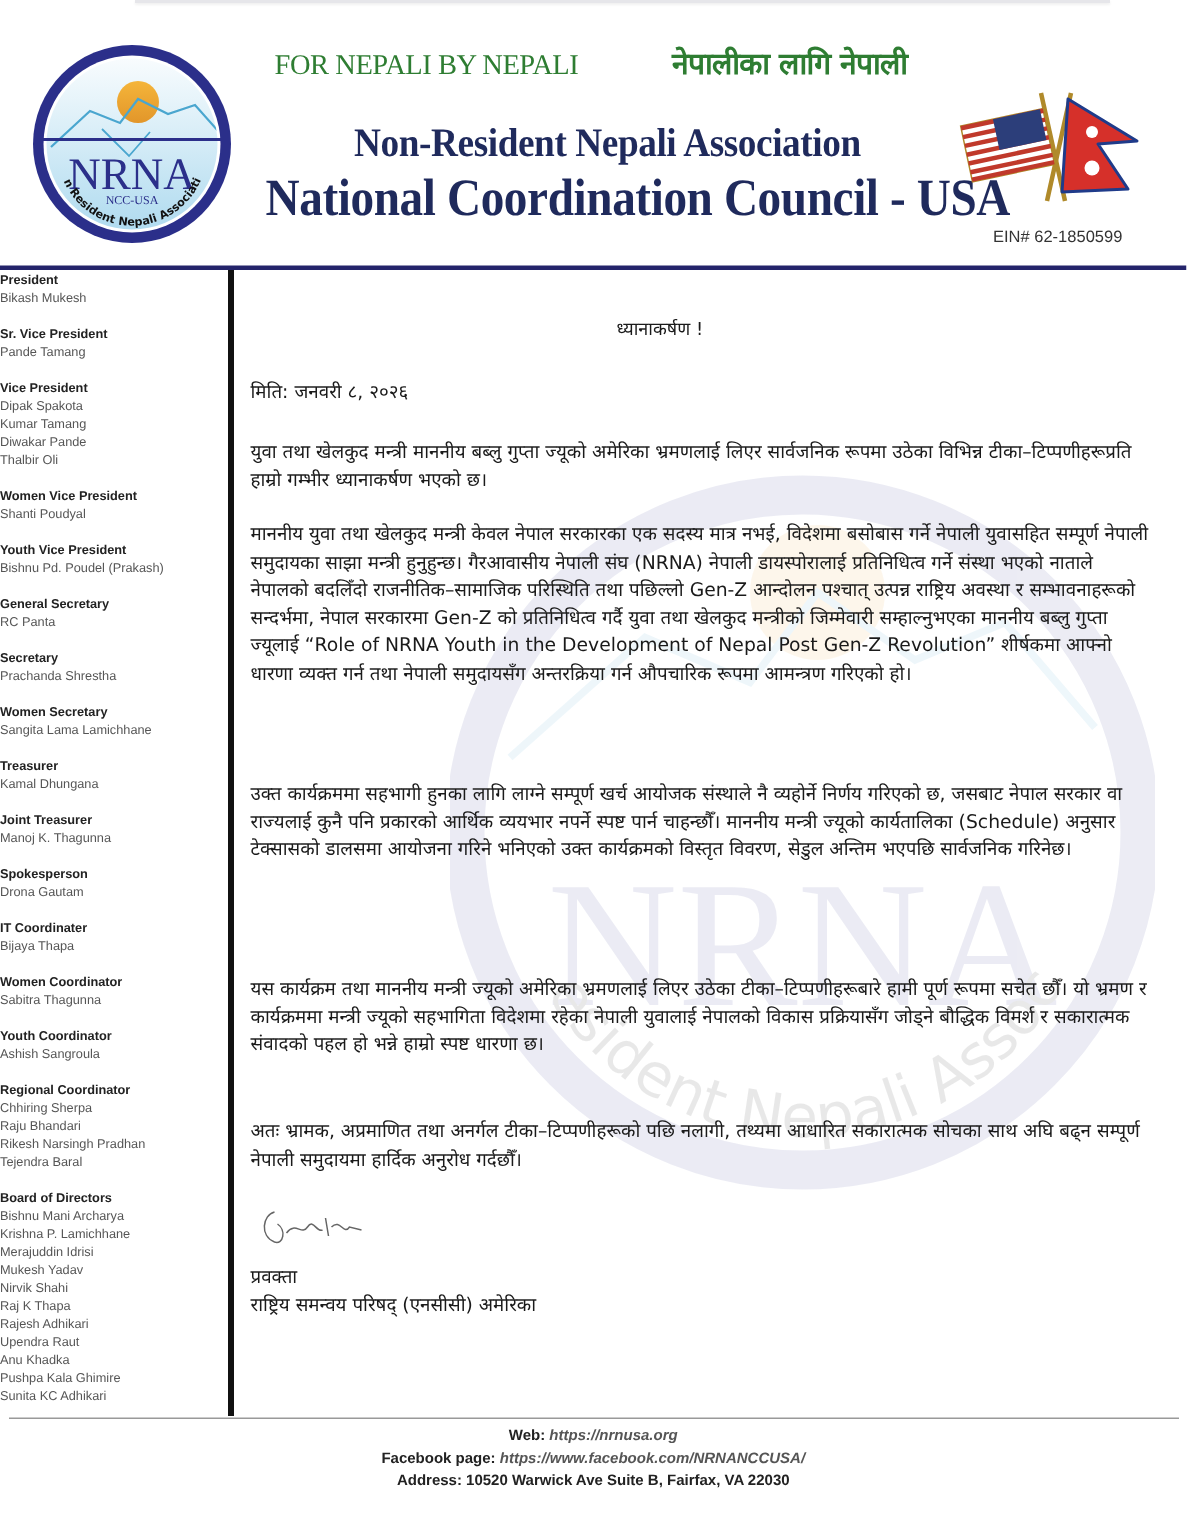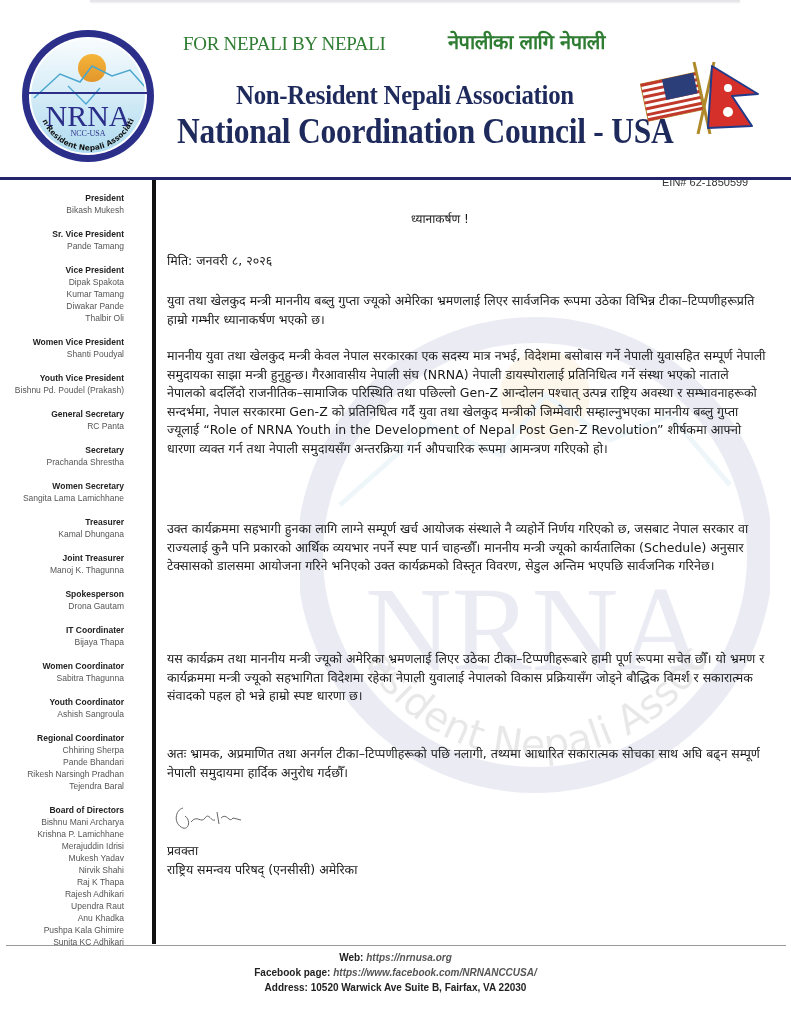--- a/index.html
+++ b/index.html
@@ -9,25 +9,25 @@
   .top-shadow { position: absolute; left: 90px; top: 0; width: 650px; height: 2px; background: #e6e6ea; box-shadow: 0 1px 2px rgba(0,0,0,0.08); }
 
   
   .header { position: absolute; left: 0; top: 0; width: 791px; height: 178px; }
   .logo { position: absolute; left: 20px; top: 28px; width: 136px; height: 136px; }
   .tagline-en { position: absolute; left: 183px; top: 33px; font-family: "Liberation Serif", serif; font-weight: normal; font-size: 19px; color: #2e7d32; letter-spacing: -0.3px; }
   .tagline-ne { position: absolute; left: 448px; top: 28px; font-family: "DejaVu Sans", sans-serif; font-weight: bold; font-size: 20px; color: #2e7d32; letter-spacing: -0.5px; }
   .org-name { position: absolute; left: 236px; top: 80px; font-family: "Liberation Serif", serif; font-weight: bold; font-size: 27px; color: #1f2a5c; letter-spacing: -0.3px; transform: scaleX(0.92); transform-origin: left; }
   .council-name { position: absolute; left: 177px; top: 112px; font-family: "Liberation Serif", serif; font-weight: bold; font-size: 35px; color: #1f2a5c; letter-spacing: -0.3px; transform: scaleX(0.9); transform-origin: left; }
   .flags { position: absolute; left: 636px; top: 58px; width: 135px; height: 80px; }
-  .ein { position: absolute; left: 662px; top: 152px; font-family: "Liberation Sans", sans-serif; font-size: 11px; color: #333; margin-top: 24px; }
+  .ein { position: absolute; left: 662px; top: 152px; font-family: "Liberation Sans", sans-serif; font-size: 11px; color: #333; }
   .header-rule { position: absolute; left: 0; top: 177px; width: 791px; height: 3px; background: #24246b; }
 
   
-  .sidebar { position: absolute; left: 0; top: 180px; width: 124px; height: 766px; text-align: right; font-family: "Liberation Sans", sans-serif; padding-top: 12px; }
+  .sidebar { position: absolute; left: 0; top: 180px; width: 124px; height: 766px; text-align: left; font-family: "Liberation Sans", sans-serif; }
   .role-group { margin-bottom: 12px; }
   .role-title { font-size: 8.5px; font-weight: bold; color: #222; line-height: 12px; }
   .role-name { font-size: 8.5px; color: #555; line-height: 12px; }
   .vrule { position: absolute; left: 152px; top: 180px; width: 4px; height: 764px; background: #111; }
   .bottom-rule { position: absolute; left: 6px; top: 945px; width: 780px; height: 1px; background: #999; }
 
   
   .watermark { position: absolute; left: 300px; top: 275px; width: 470px; height: 560px; opacity: 0.09; pointer-events: none; }
 
   
@@ -173,21 +173,21 @@
     <div class="role-title">Women Coordinator</div>
     <div class="role-name">Sabitra Thagunna</div>
   </div>
   <div class="role-group">
     <div class="role-title">Youth Coordinator</div>
     <div class="role-name">Ashish Sangroula</div>
   </div>
   <div class="role-group">
     <div class="role-title">Regional Coordinator</div>
     <div class="role-name">Chhiring Sherpa</div>
-    <div class="role-name">Pande Bhandari</div>
+    <div class="role-name">Raju Bhandari</div>
     <div class="role-name">Rikesh Narsingh Pradhan</div>
     <div class="role-name">Tejendra Baral</div>
   </div>
   <div class="role-group">
     <div class="role-title">Board of Directors</div>
     <div class="role-name">Bishnu Mani Archarya</div>
     <div class="role-name">Krishna P. Lamichhane</div>
     <div class="role-name">Merajuddin Idrisi</div>
     <div class="role-name">Mukesh Yadav</div>
     <div class="role-name">Nirvik Shahi</div>

